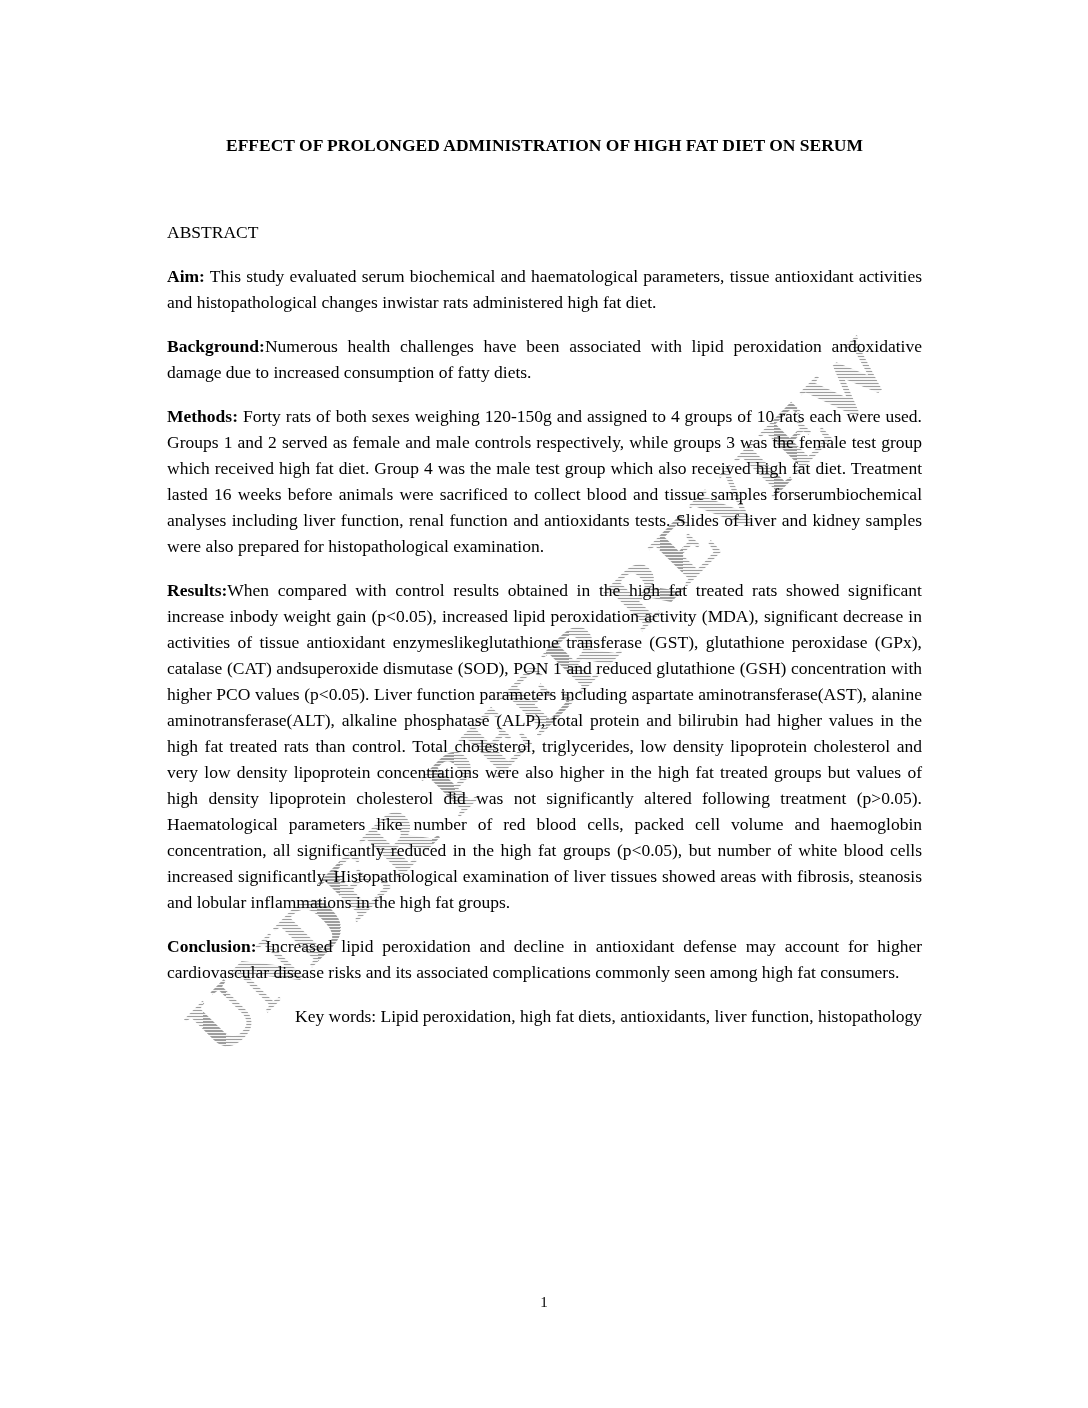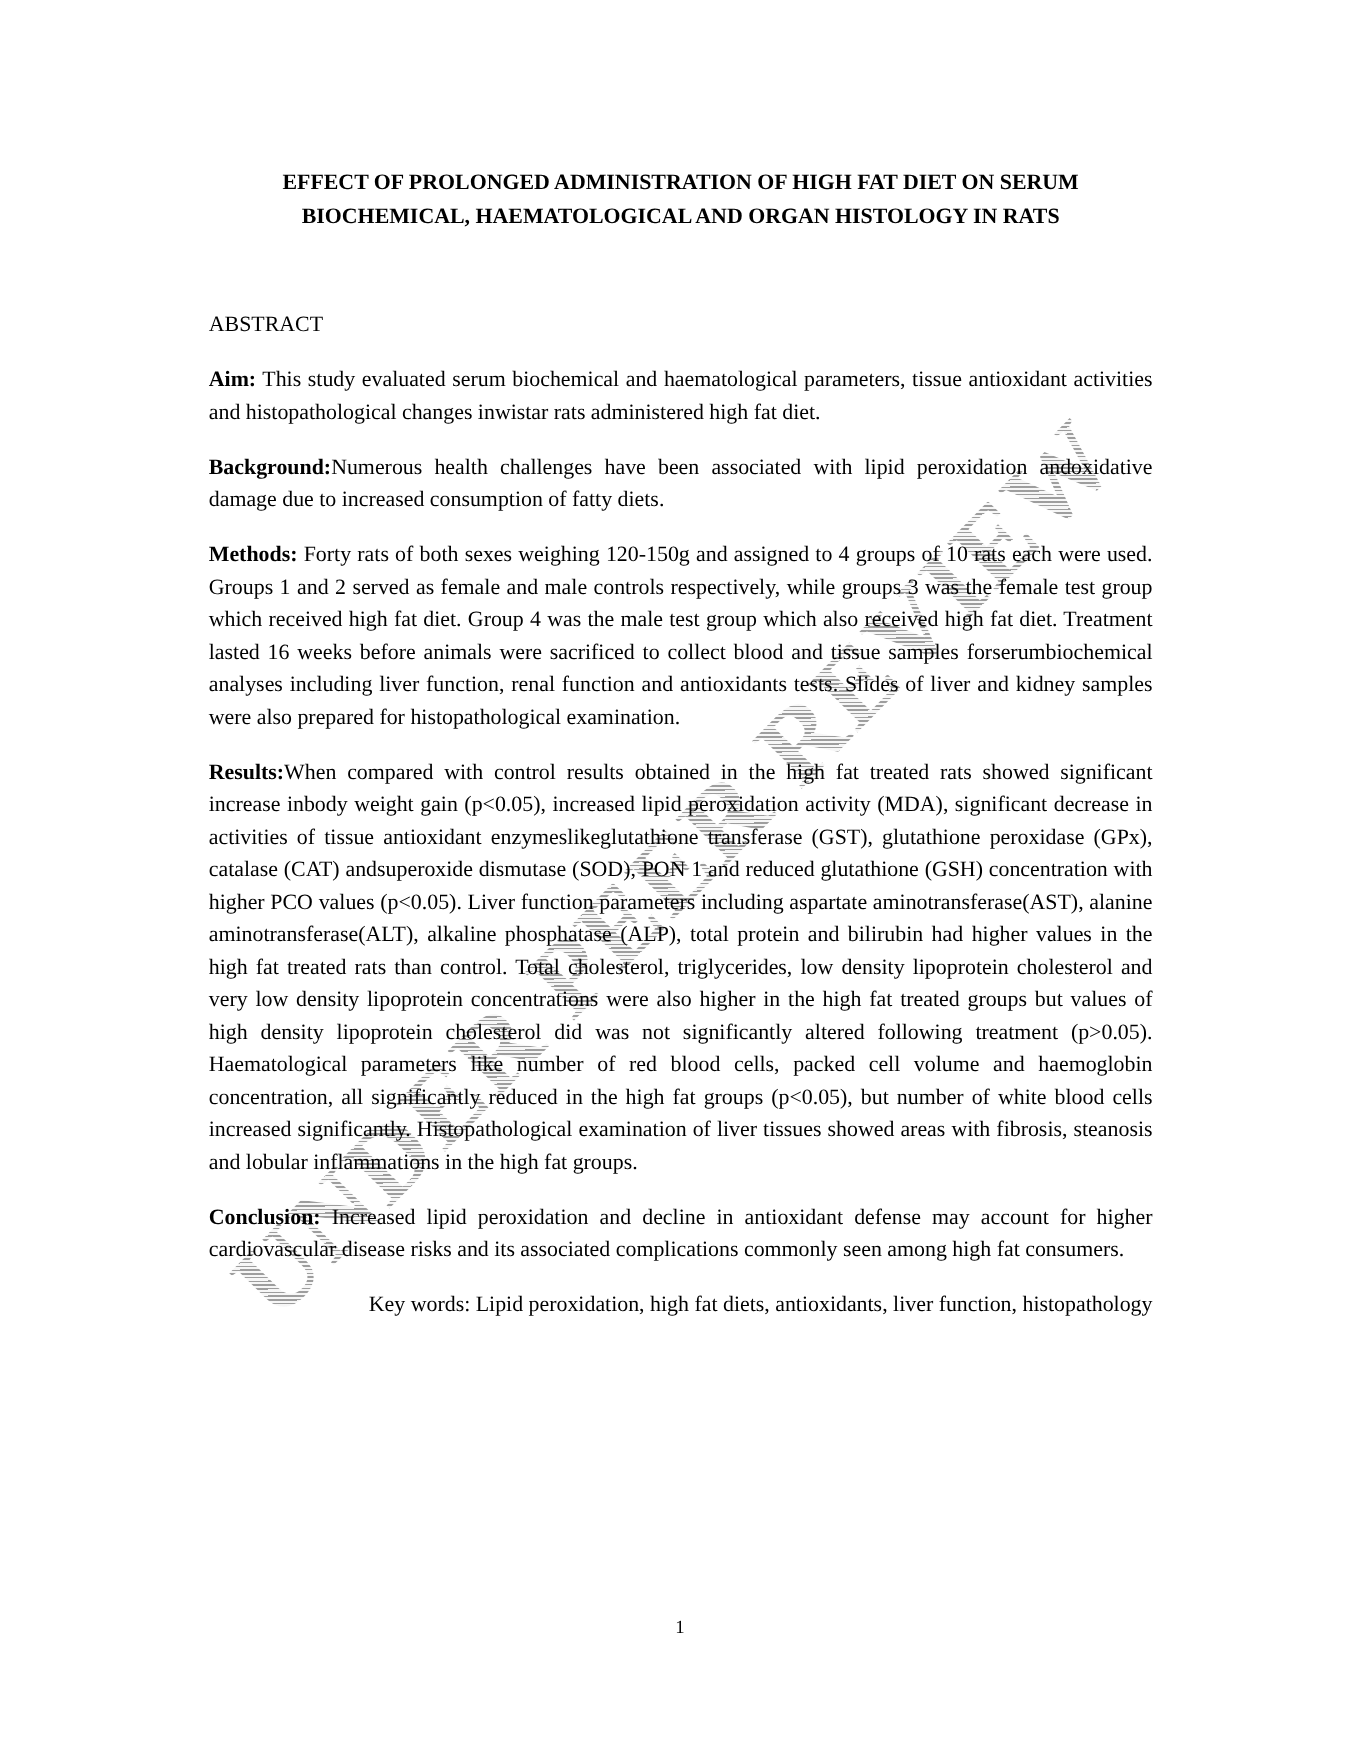--- a/index.html
+++ b/index.html
@@ -89,21 +89,20 @@
 <body>
 
 <div class="page">
 
   <div class="watermark">UNDER PEER REVIEW</div>
 
   <div class="content">
 
     <div class="title-block">
       <div>EFFECT OF PROLONGED ADMINISTRATION OF HIGH FAT DIET ON SERUM</div>
-      <div>BIOCHEMICAL, HAEMATOLOGICAL AND ORGAN HISTOLOGY IN RATS</div>
     </div>
 
     <div class="abstract-heading">ABSTRACT</div>
 
     <p class="para"><span class="label">Aim:</span><span> This study evaluated serum biochemical and haematological parameters, tissue antioxidant activities and histopathological changes inwistar rats administered high fat diet.</span></p>
 
     <p class="para"><span class="label">Background:</span><span>Numerous health challenges have been associated with lipid peroxidation andoxidative damage due to increased consumption of fatty diets.</span></p>
 
     <p class="para"><span class="label">Methods:</span><span> Forty rats of both sexes weighing 120-150g and assigned to 4 groups of 10 rats each were used. Groups 1 and 2 served as female and male controls respectively, while groups 3 was the female test group which received high fat diet. Group 4 was the male test group which also received high fat diet. Treatment lasted 16 weeks before animals were sacrificed to collect blood and tissue samples forserumbiochemical analyses including liver function, renal function and antioxidants tests. Slides of liver and kidney samples were also prepared for histopathological examination.</span></p>
 

